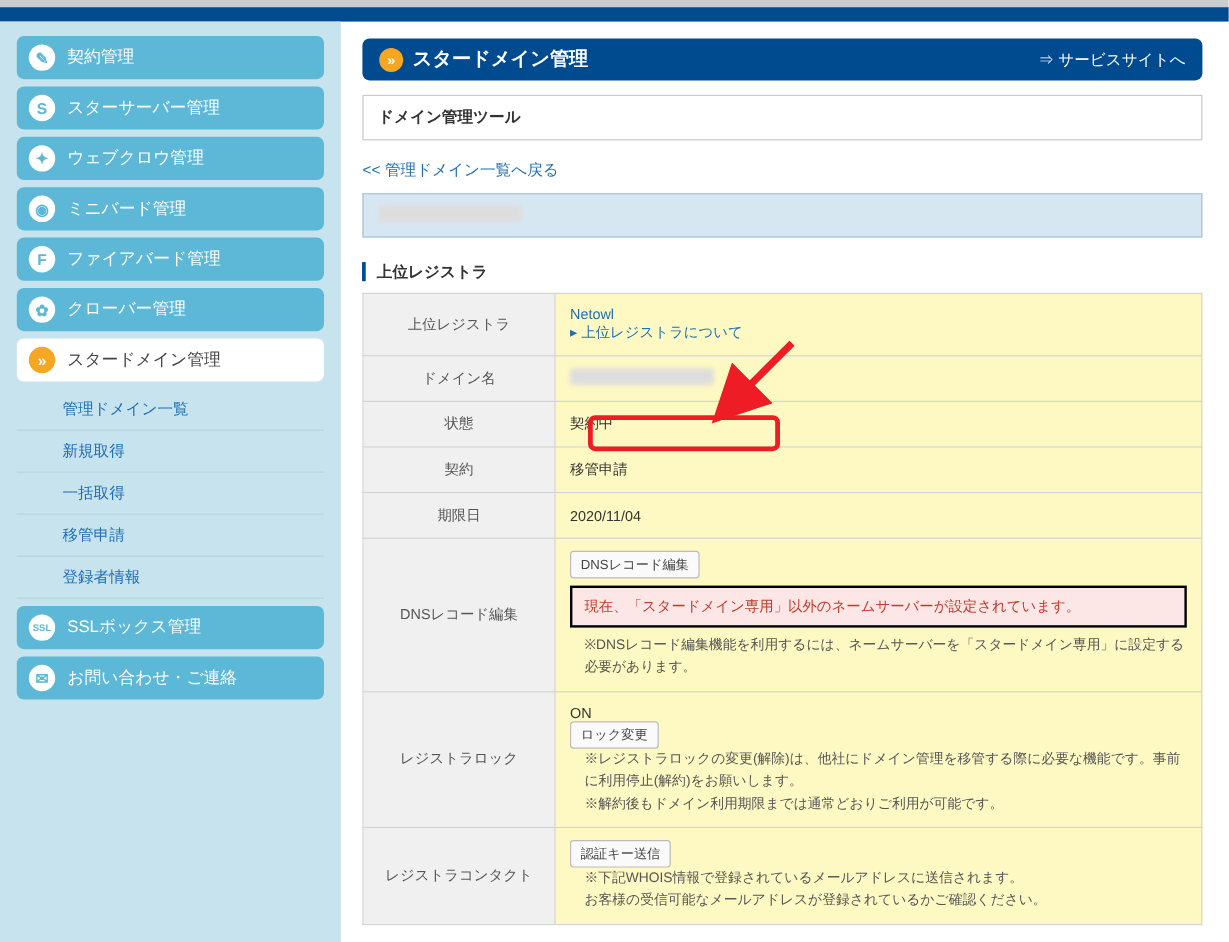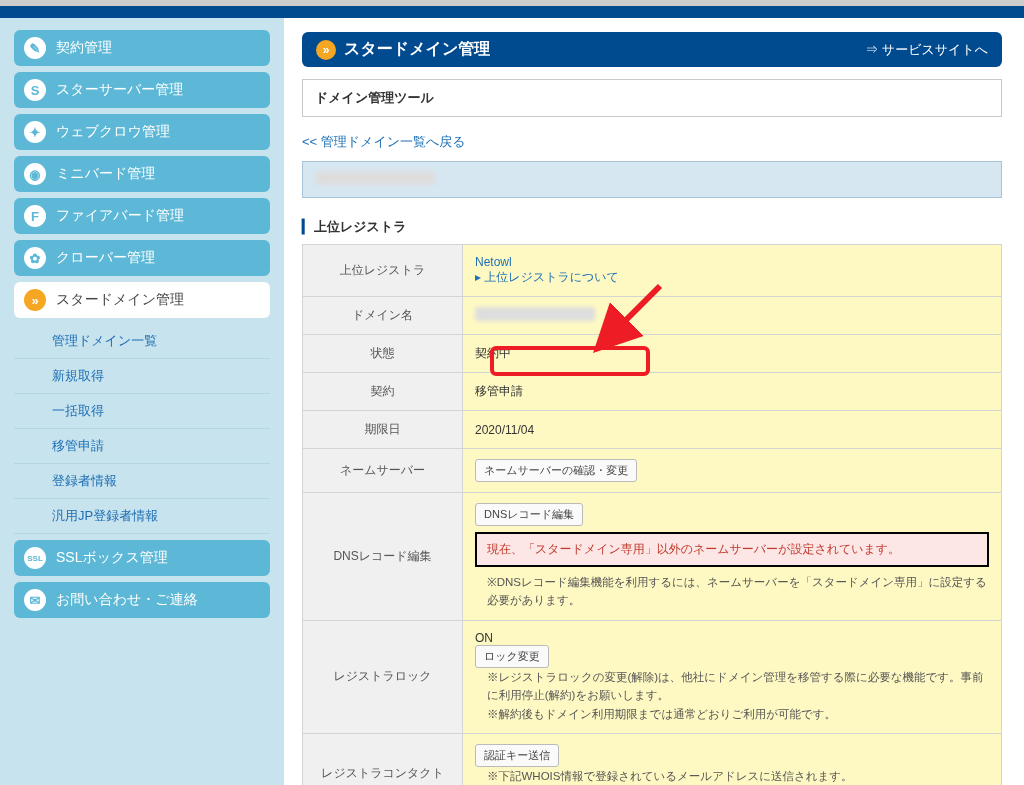--- a/index.html
+++ b/index.html
@@ -75,21 +75,20 @@
       <div class="side-item active">
           <span class="icon">»</span>
           <span>スタードメイン管理</span>
         </div>
       <div class="sub-list">
         <div class="sub-item">管理ドメイン一覧</div>
         <div class="sub-item">新規取得</div>
         <div class="sub-item">一括取得</div>
         <div class="sub-item">移管申請</div>
         <div class="sub-item">登録者情報</div>
-        <div class="sub-item">汎用JP登録者情報</div>
       </div>
 
       <div class="side-item">
           <span class="icon" style="font-size:8px">SSL</span>
           <span>SSLボックス管理</span>
         </div>
       <div class="side-item">
           <span class="icon">✉</span>
           <span>お問い合わせ・ご連絡</span>
         </div>
@@ -123,24 +122,20 @@
               <th>状態</th>
           <td>契約中</td>
             </tr>
         <tr>
               <th>契約</th>
           <td>移管申請</td>
             </tr>
         <tr>
               <th>期限日</th>
           <td>2020/11/04</td>
-            </tr>
-        <tr>
-              <th>ネームサーバー</th>
-          <td><span class="mini-btn">ネームサーバーの確認・変更</span></td>
             </tr>
         <tr>
               <th>DNSレコード編集</th>
           <td>
             <span class="mini-btn">DNSレコード編集</span>
             <div style="height:6px"></div>
             <div class="warn-box">現在、「スタードメイン専用」以外のネームサーバーが設定されています。</div>
             <div class="note">※DNSレコード編集機能を利用するには、ネームサーバーを「スタードメイン専用」に設定する必要があります。</div>
           </td>
             </tr>

